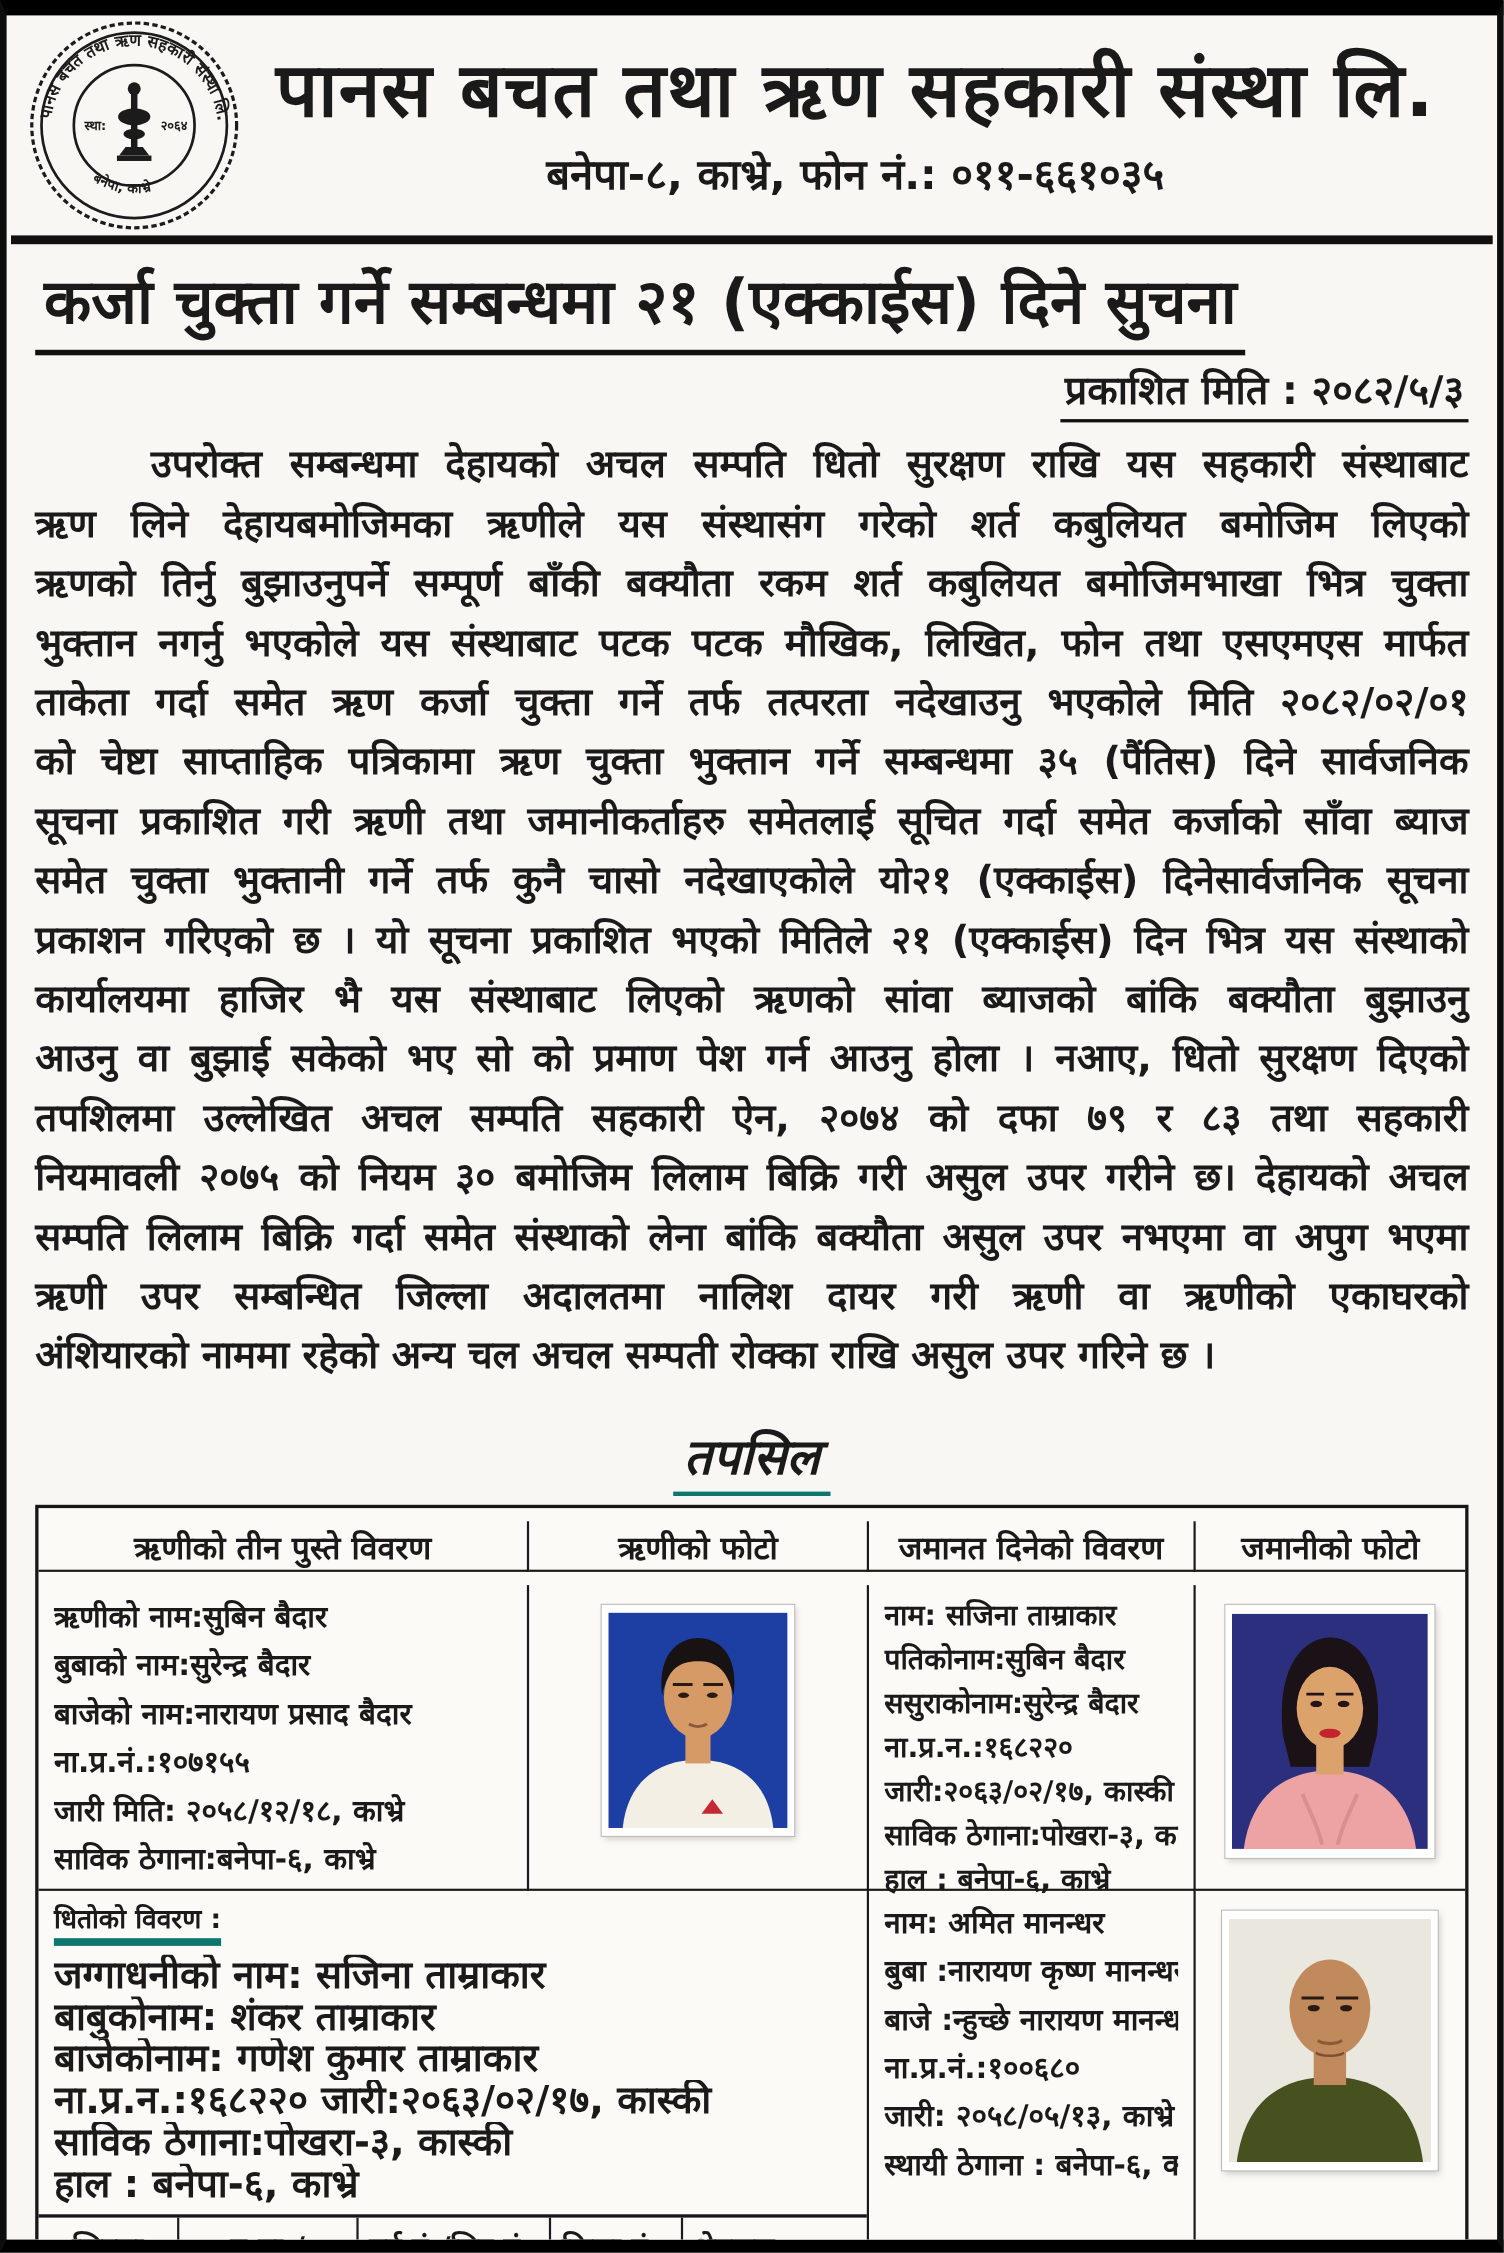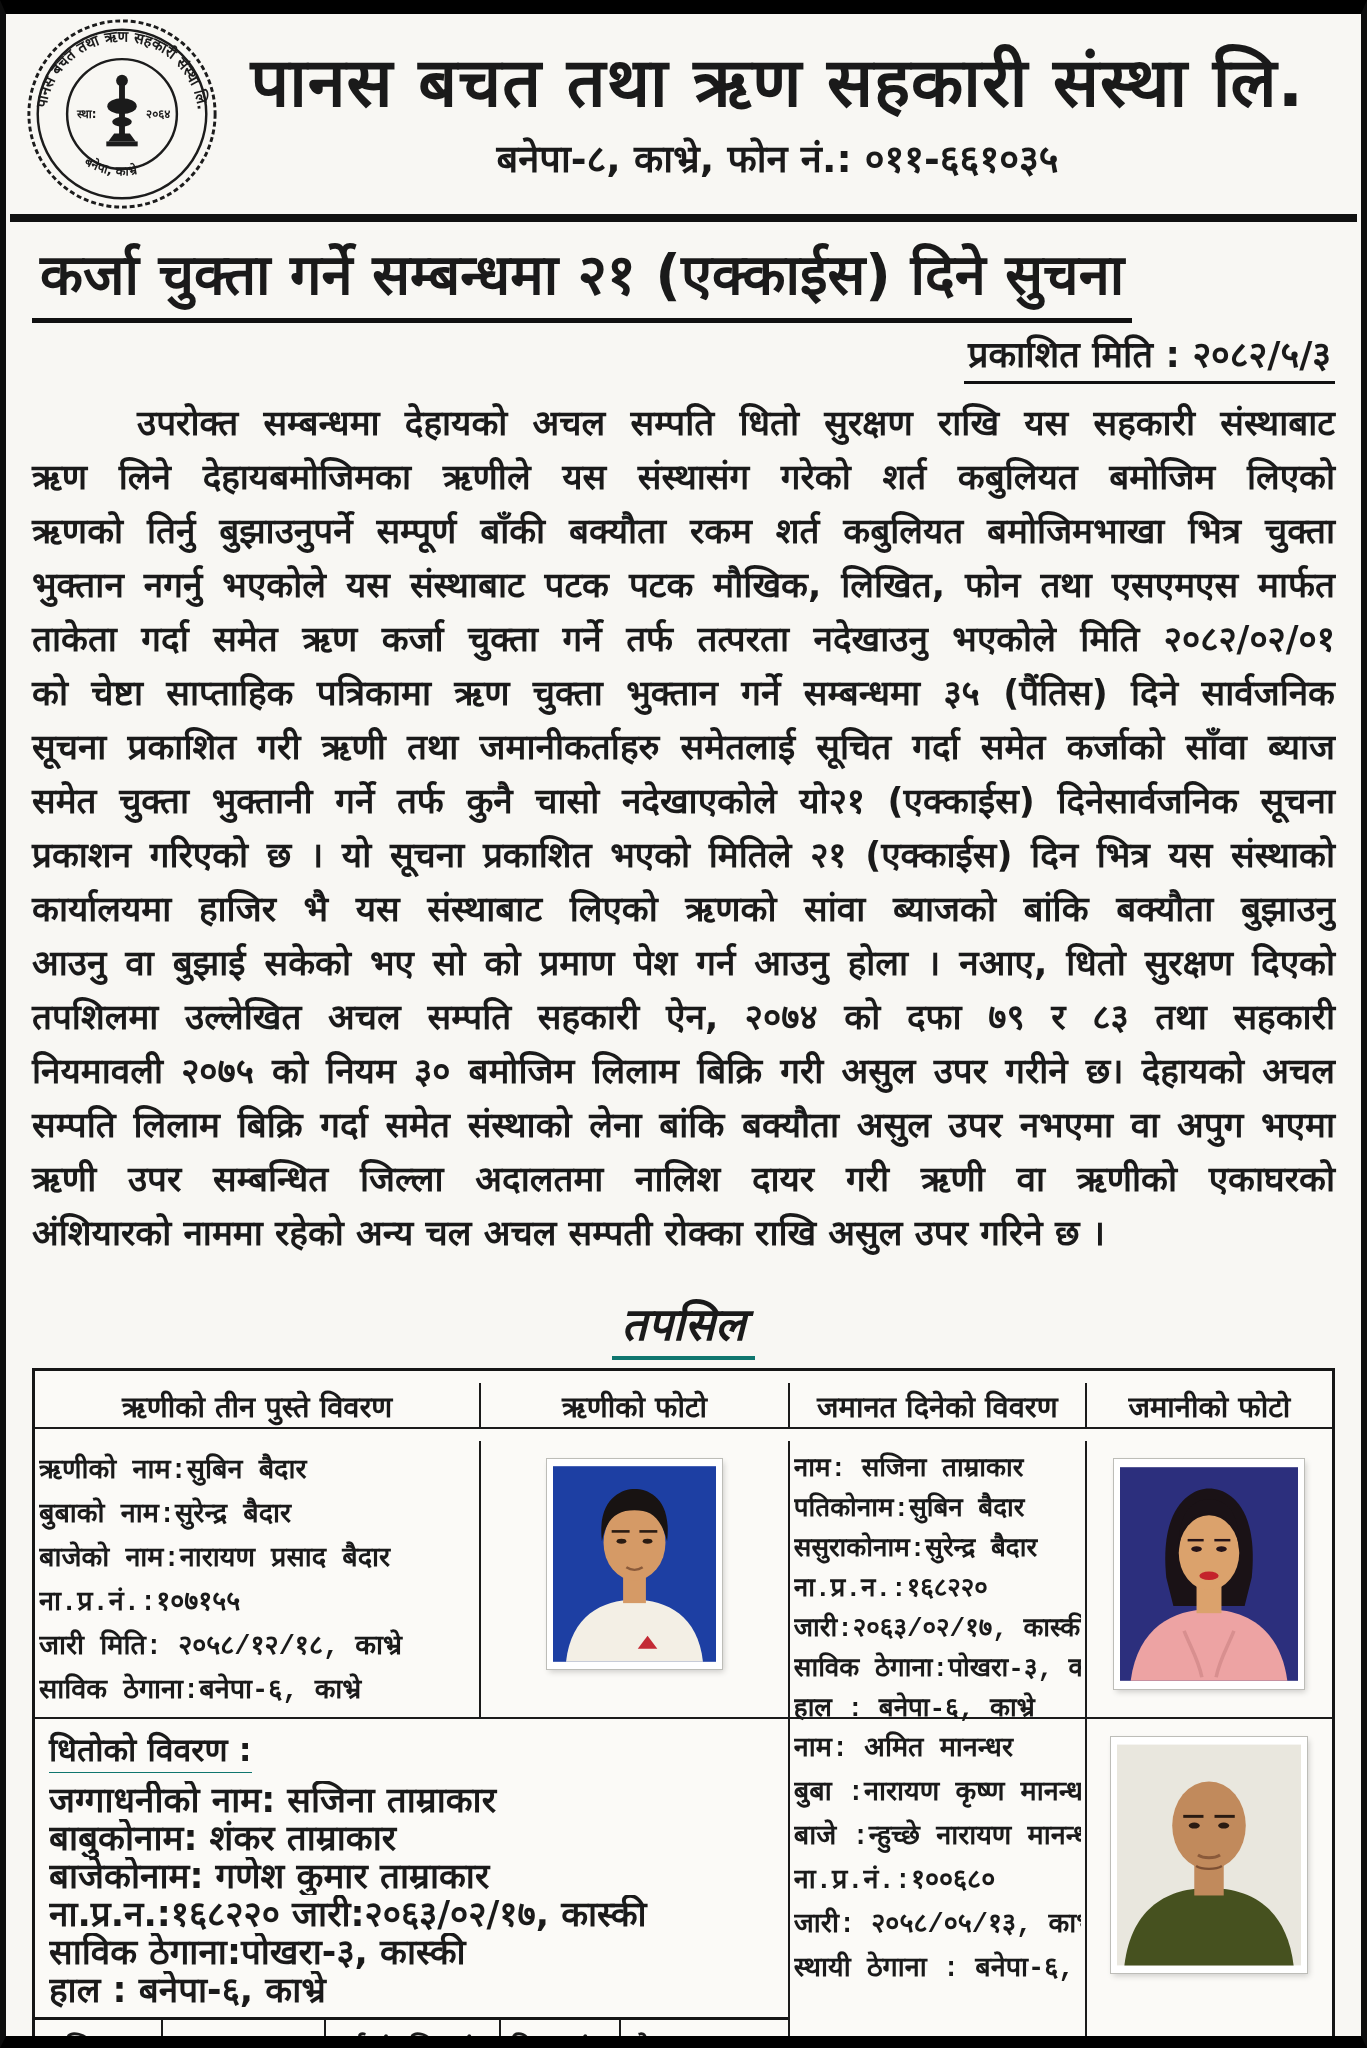--- a/index.html
+++ b/index.html
@@ -33,32 +33,32 @@
   
   .big-table{
     display:grid; grid-template-columns:34.4% 23.8% 22.9% 18.9%;
     grid-template-rows:58px 290px 1fr; height:730px;
     border:3px solid #161616; box-sizing:border-box; background:#fbfaf7;
   }
   .tc{box-sizing:border-box; min-width:0;}
   .br{border-right:2px solid #1b1b1b;}
   .bb{border-bottom:2px solid #1b1b1b;margin-top:12px;}
   .th{display:flex; align-items:center; justify-content:center; font-size:29px; font-weight:800; text-align:center;}
-  .details{padding:8px 4px; font-weight:700;font-family:Liberation Mono, monospace;}
+  .details{padding:8px 14px; font-weight:700;}
   .details .dl{white-space:nowrap; overflow:hidden;}
   .d-borrower .dl{font-size:27px; line-height:44px;}
   .d-g1 .dl{font-size:26px; line-height:40px;}
   .d-g2 .dl{font-size:27px; line-height:44px;}
   .photo-cell{display:flex; justify-content:center; align-items:flex-start;}
   .photo-frame{background:#fff; padding:6px; margin-top:18px; box-shadow:0 0 0 1px #bdbdb8, 2px 3px 6px rgba(0,0,0,.18);}
   .photo-frame svg{display:block;}
   
   .mortgage-cell{grid-column:1 / 3; display:flex; flex-direction:column; padding:0;}
   .mortgage-details{padding:8px 14px; font-weight:700;}
-  .mortgage-heading{display:inline-block; font-size:32px; font-weight:800; border-bottom:1px solid #0f766e; padding-bottom:2px; margin-bottom:8px;}
+  .mortgage-heading{display:inline-block; font-size:24px; font-weight:800; border-bottom:7px solid #0f766e; padding-bottom:2px; margin-bottom:8px;}
   .mortgage-details .dl{font-size:35px; line-height:38px; white-space:nowrap; overflow:hidden;}
   
   .land{margin-top:auto; display:grid; grid-template-columns:17% 21.6% 23.3% 15.9% 22.2%; border-top:3px solid #161616;}
   .lh{box-sizing:border-box; padding:8px 10px 0; height:58px; font-size:27px; font-weight:800;}
   .lh.c{text-align:center;}
   .lv{box-sizing:border-box; border-top:2px solid #1b1b1b; height:46px; display:flex; align-items:center; justify-content:center; font-size:27px; font-weight:700;}
   .lv.left{justify-content:flex-start; padding-left:14px;}
 </style>
 </head>
 <body>

